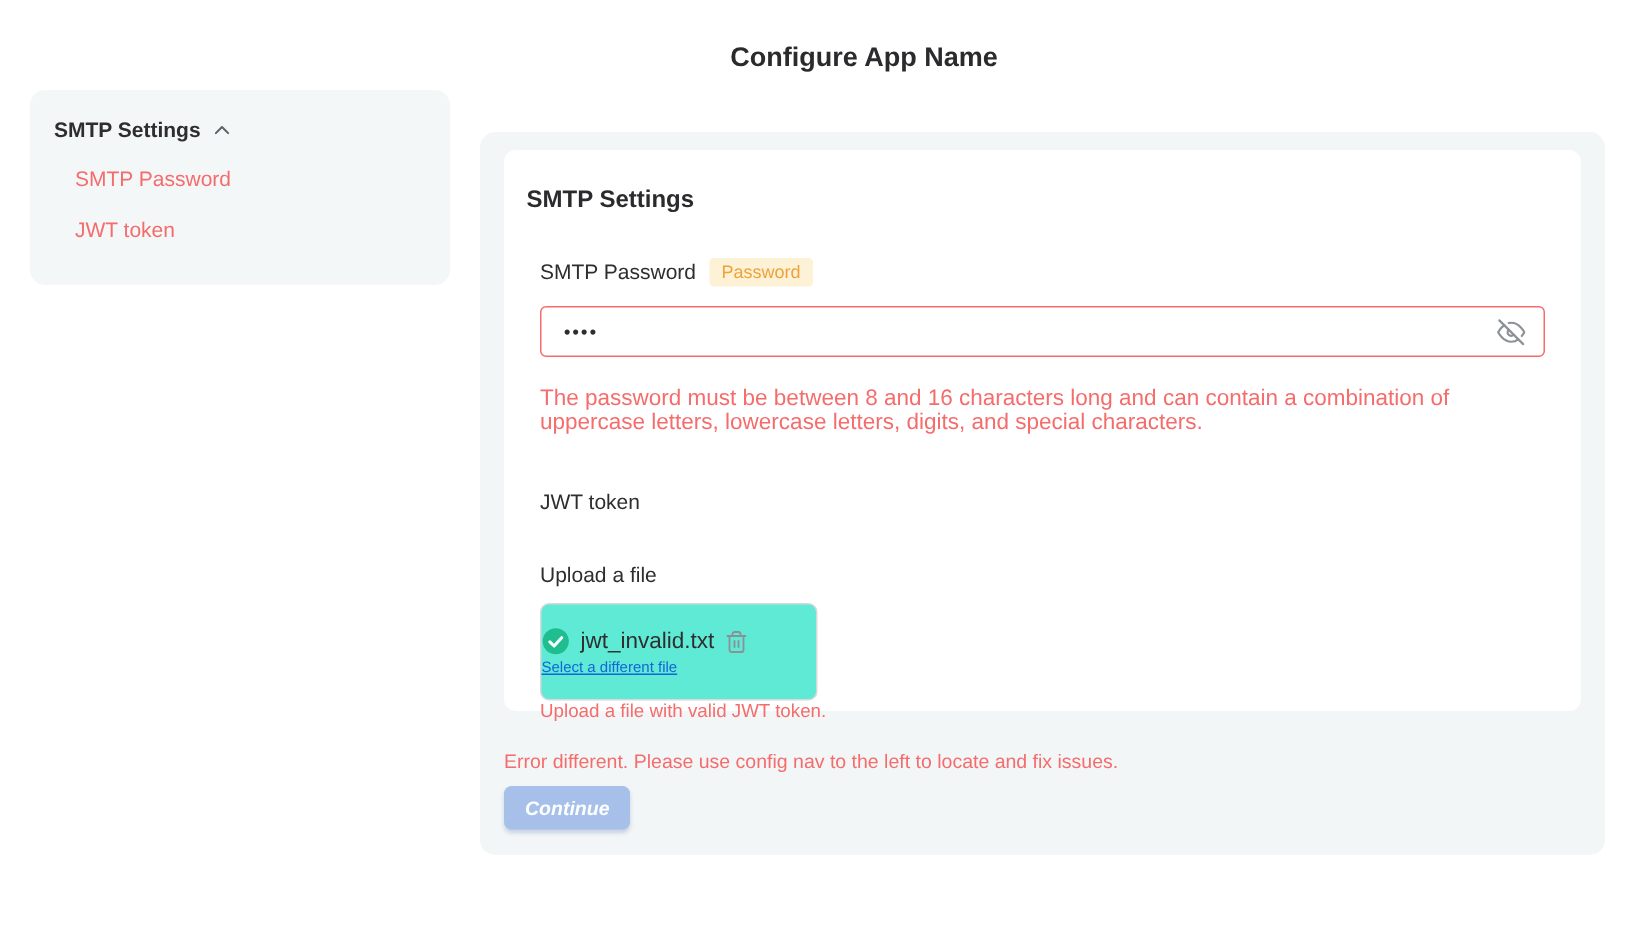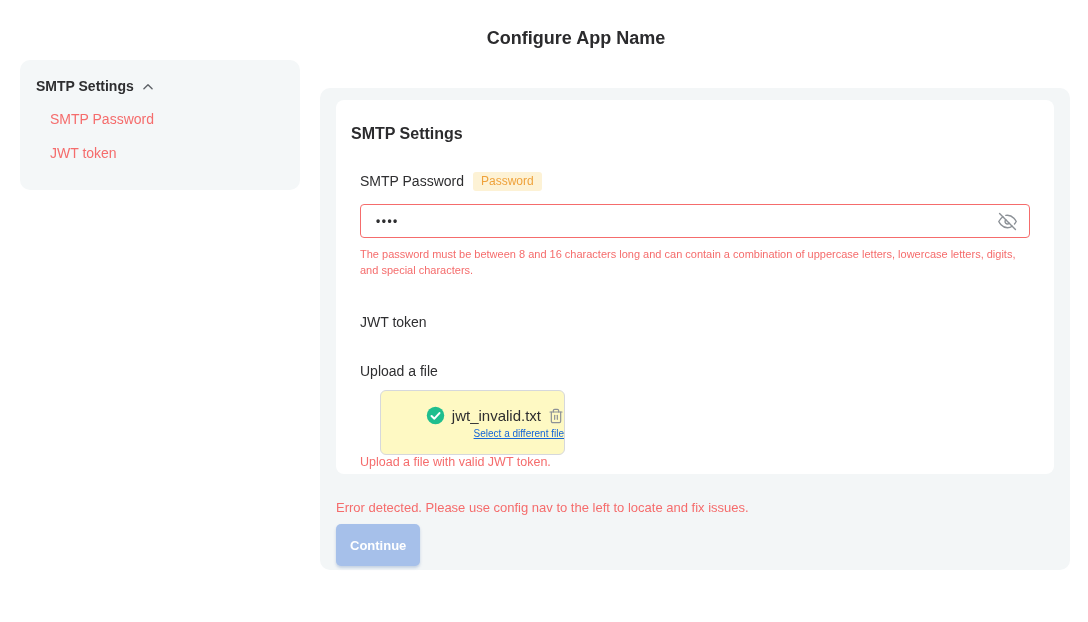--- a/index.html
+++ b/index.html
@@ -37,41 +37,41 @@
     border-radius: 3px; padding: 3px 8px; line-height: 13px; }
 
   .input-wrap { margin-top: 13px; width: 670px; height: 34px; background: #fff;
     border: 1px solid #f56c6c; border-radius: 4px; display: flex; align-items: center; }
   .pw-input { flex: 1; height: 100%; border: none; outline: none; background: transparent;
     padding-left: 15px; font-size: 12px; letter-spacing: 1.5px; font-weight: bold;
     color: #2e2e30; font-family: "Liberation Sans", sans-serif; }
   .eye-btn { display: inline-flex; margin-right: 12px; cursor: pointer; }
 
   .error-text { color: #f56c6c; }
-  .helper { font-size: 11px; line-height: 16px; margin-top: 8px; max-width: 662px; }
+  .helper { font-size: 15px; line-height: 16px; margin-top: 20px; max-width: 662px; }
 
   .jwt-label { margin-top: 35px; }
   .upload-label { margin-top: 30px; }
 
   .upload-box { margin-top: 9px; width: 185px; height: 65px; border: 1px solid #d6d8dc;
-    border-radius: 6px; display: flex; flex-direction: column; align-items: flex-end;
-    justify-content: center; background: #fef9c3; margin-left: 20px; }
+    border-radius: 6px; display: flex; flex-direction: column; align-items: flex-start;
+    justify-content: center; background: #5eead4; }
   .file-row { display: flex; align-items: center; gap: 7px; }
   .check-icon { display: inline-flex; }
   .file-name { font-size: 15px; color: #2e2e30; }
   .trash-btn { display: inline-flex; cursor: pointer; }
   .change-link { font-size: 10px; color: #1565d8; text-decoration: underline;
     margin-top: 3px; cursor: pointer; }
   .jwt-error { font-size: 12.5px; margin-top: 0; }
 
   .main-error { font-size: 13px; margin-top: 26px; line-height: 15px; }
-  .continue-btn { margin-top: 9px; min-width: 78px; height: 42px; padding: 0 14px;
+  .continue-btn { margin-top: 9px; min-width: 78px; height: 29px; padding: 0 14px;
     background: #a6c0ea; color: #ffffff; font-weight: bold; font-size: 13px;
     border: none; border-radius: 5px; font-family: "Liberation Sans", sans-serif;
-    box-shadow: 0 2px 3px rgba(110, 140, 190, 0.35); }
+    box-shadow: 0 2px 3px rgba(110, 140, 190, 0.35); font-style: italic; }
 </style>
 </head>
 <body>
 
 <header class="page-header">
   <h1 class="page-title">Configure App Name</h1>
 </header>
 
 <aside class="sidebar">
   <div class="sidebar-section-header">
@@ -131,15 +131,15 @@
               <line x1="14" y1="11" x2="14" y2="17"></line>
             </svg>
           </span>
         </div>
         <a class="change-link">Select a different file</a>
       </div>
       <p class="error-text jwt-error">Upload a file with valid JWT token.</p>
     </div>
   </div>
 
-  <p class="error-text main-error">Error detected. Please use config nav to the left to locate and fix issues.</p>
+  <p class="error-text main-error">Error different. Please use config nav to the left to locate and fix issues.</p>
   <button class="continue-btn" disabled="">Continue</button>
 </section>
 
 </body></html>

